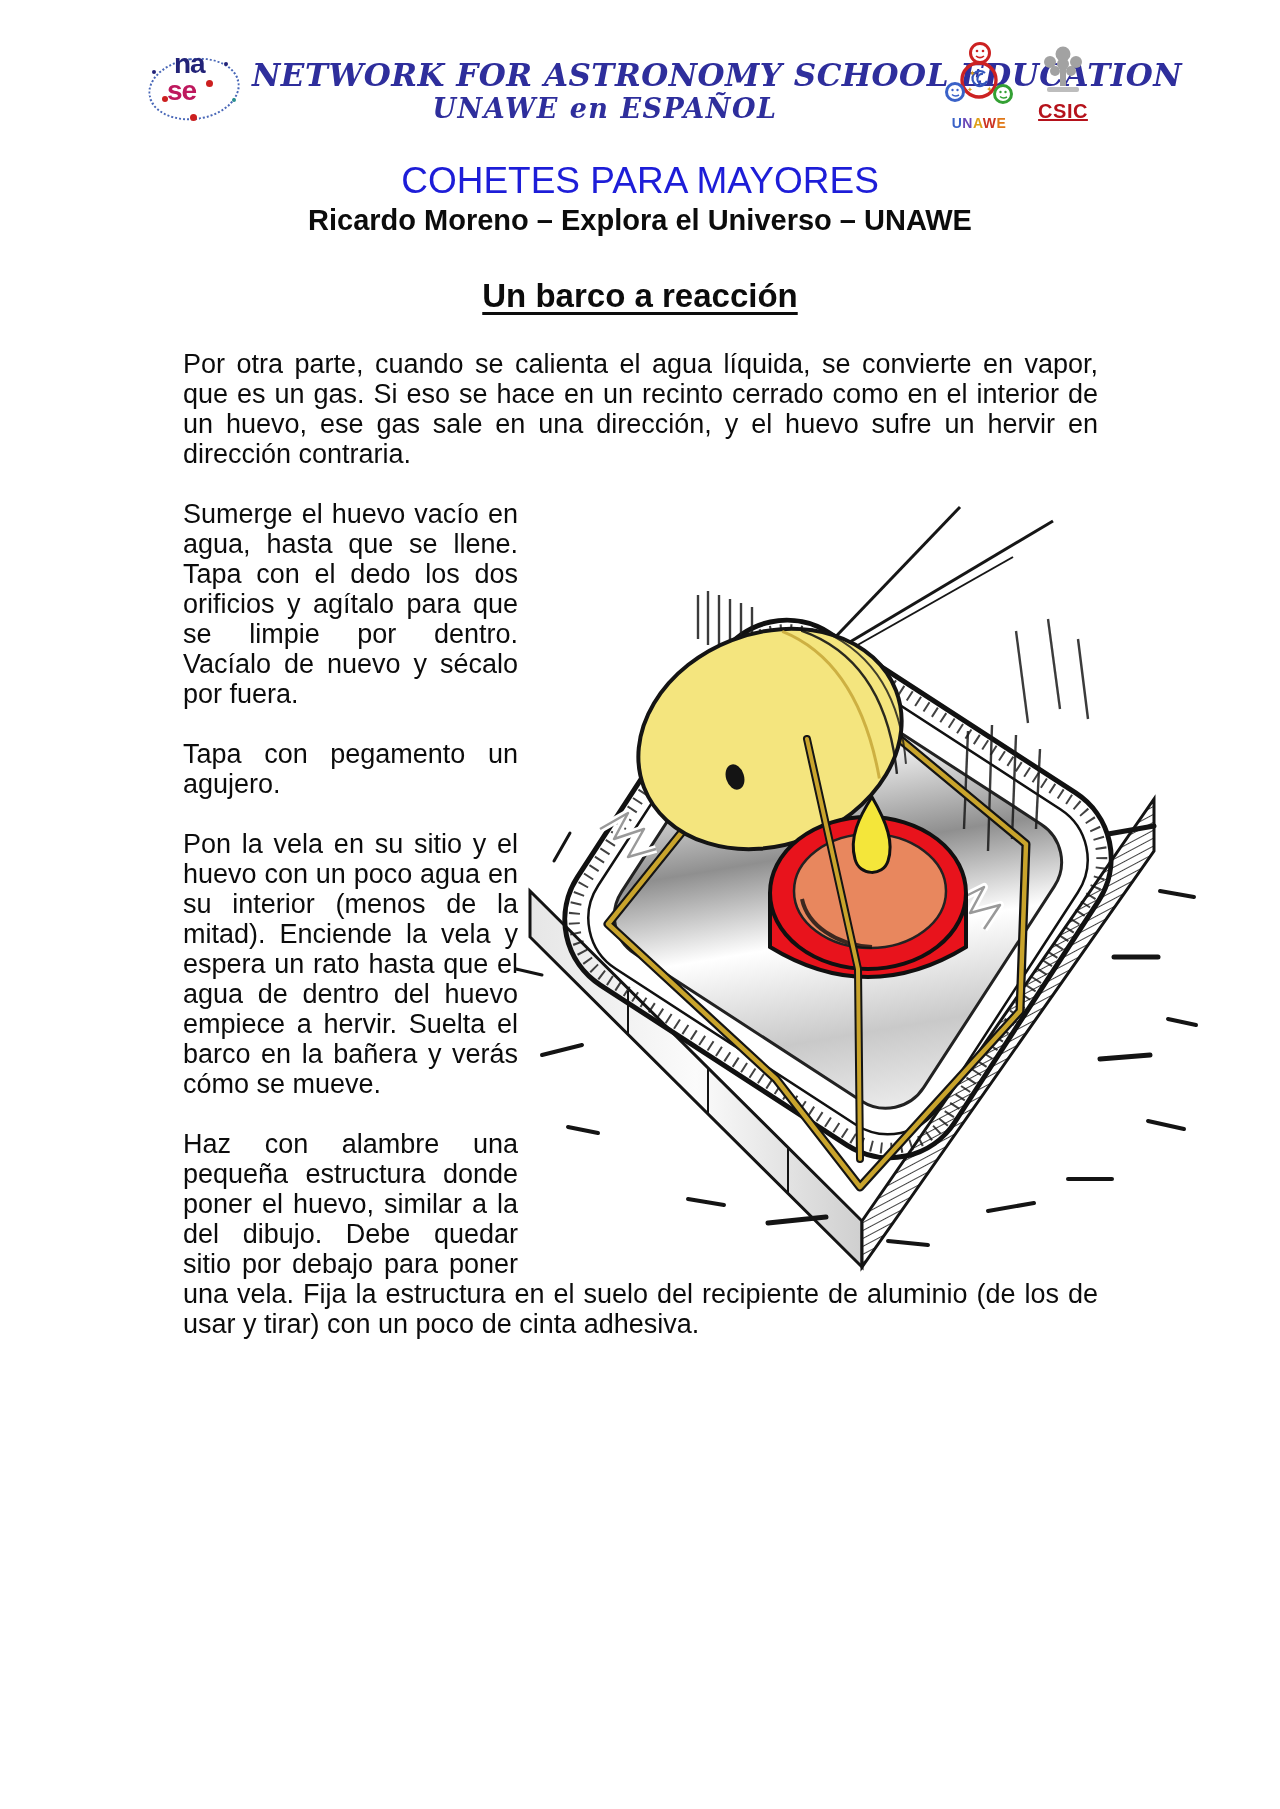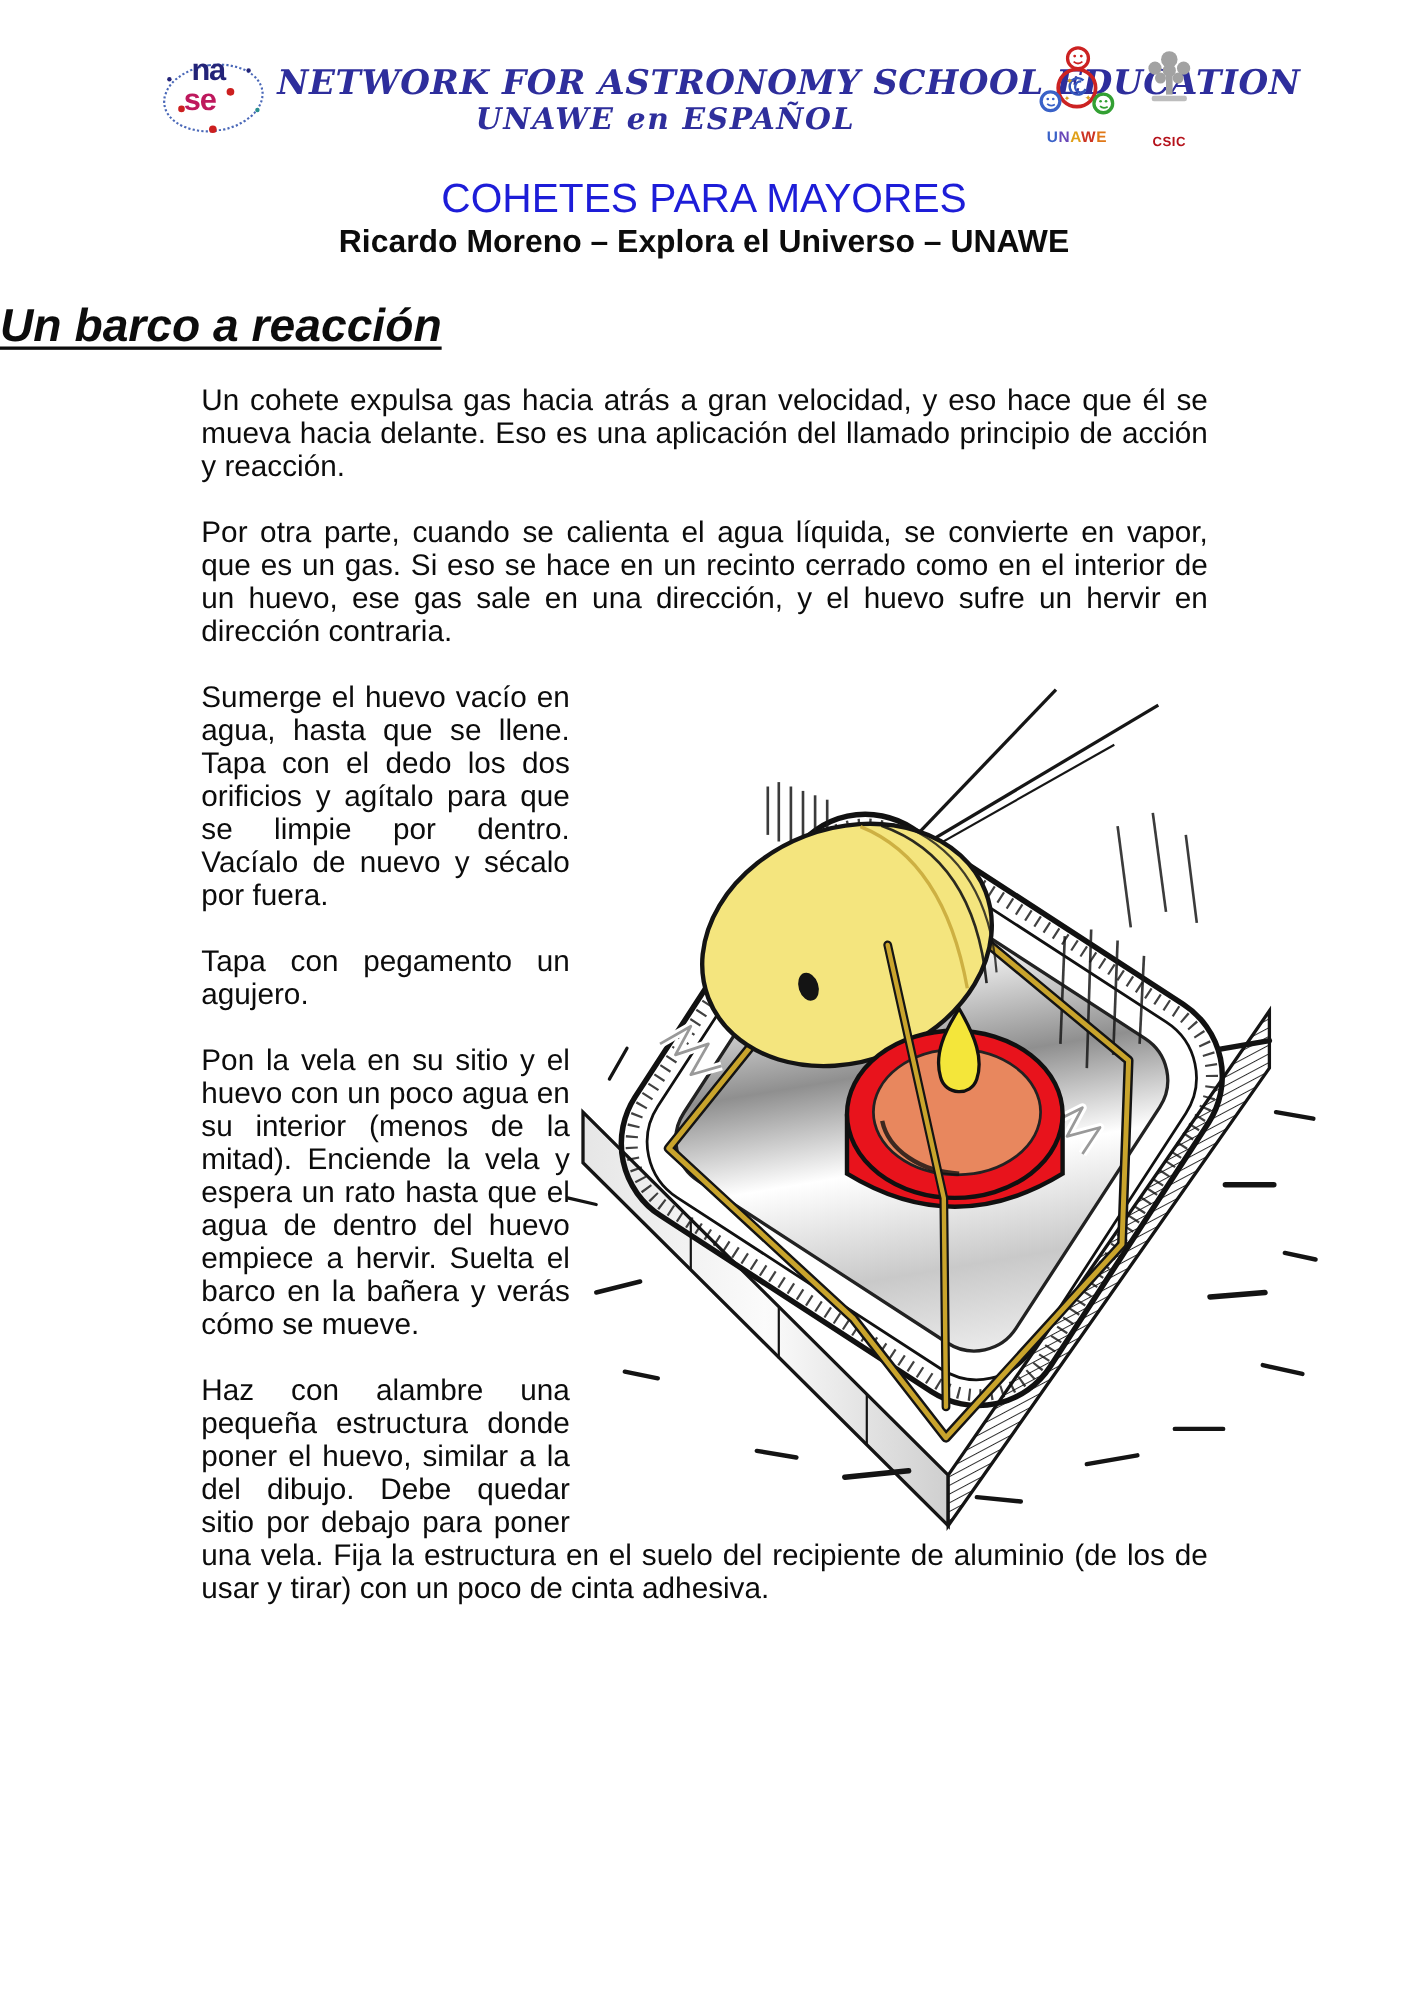--- a/index.html
+++ b/index.html
@@ -31,28 +31,28 @@
 
   .unawe { position:absolute; left:942px; top:40px; width:74px; text-align:center; }
   .unawe-text { font-size:14px; font-weight:bold; letter-spacing:0.5px; line-height:12px; margin-top:1px; }
   .unawe-text span:nth-child(1){ color:#3a62c8; }
   .unawe-text span:nth-child(2){ color:#6a48b8; }
   .unawe-text span:nth-child(3){ color:#e0a018; }
   .unawe-text span:nth-child(4){ color:#cc3322; }
   .unawe-text span:nth-child(5){ color:#e07818; }
 
   .csic { position:absolute; left:1032px; top:44px; width:62px; text-align:center; }
-  .csic-text { font-size:12px; font-weight:bold; color:#b5121b; letter-spacing:0.5px; line-height:16px; margin-top:18px; }
+  .csic-text { font-size:20px; font-weight:bold; color:#b5121b; letter-spacing:0.5px; line-height:16px; margin-top:1px;text-decoration:underline; }
 
   
   .main-title { text-align:center; margin:8px 0 0; font-size:37px; line-height:42px;
     font-weight:normal; color:#1d1dd8; letter-spacing:0; }
   .byline { text-align:center; margin:2px 0 0; font-size:29px; line-height:33px; font-weight:bold; color:#0c0c0c; }
-  .section-title { margin:40px 0 0; font-size:42px; line-height:38px; font-weight:bold;
-    text-decoration:underline; text-decoration-thickness:3px; text-underline-offset:5px;font-style:italic; }
+  .section-title { text-align:center; margin:40px 0 0; font-size:33px; line-height:38px; font-weight:bold;
+    text-decoration:underline; text-decoration-thickness:3px; text-underline-offset:5px; }
 
   
   .content { margin:34px 182px 0 183px; font-size:27px; line-height:30px; text-align:justify; }
   .content p { margin:0 0 30px 0; }
   .content p:last-child { margin-bottom:0; }
 
   .illustration { float:right; width:580px; height:780px; position:relative; }
   .illustration svg { position:absolute; left:-10px; top:0; }
 </style>
 </head>
@@ -119,21 +119,20 @@
       </svg>
       <div class="csic-text">CSIC</div>
     </div>
   </div>
 
   <div class="main-title">COHETES PARA MAYORES</div>
   <div class="byline">Ricardo Moreno – Explora el Universo – UNAWE</div>
   <div class="section-title">Un barco a reacción</div>
 
   <div class="content">
-    <p>Un cohete expulsa gas hacia atrás a gran velocidad, y eso hace que él se mueva hacia delante. Eso es una aplicación del llamado principio de acción y reacción.</p>
     <p>Por otra parte, cuando se calienta el agua líquida, se convierte en vapor, que es un gas. Si eso se hace en un recinto cerrado como en el interior de un huevo, ese gas sale en una dirección, y el huevo sufre un hervir en dirección contraria.</p>
 
     <div class="illustration">
       <svg width="710" height="780" viewBox="0 0 710 780">
         <defs>
           <linearGradient id="metal" x1="0" y1="0" x2="1" y2="1">
             <stop offset="0" stop-color="#8c8c8c"></stop>
             <stop offset="0.22" stop-color="#f6f6f6"></stop>
             <stop offset="0.42" stop-color="#8f8f8f"></stop>
             <stop offset="0.60" stop-color="#ffffff"></stop>

